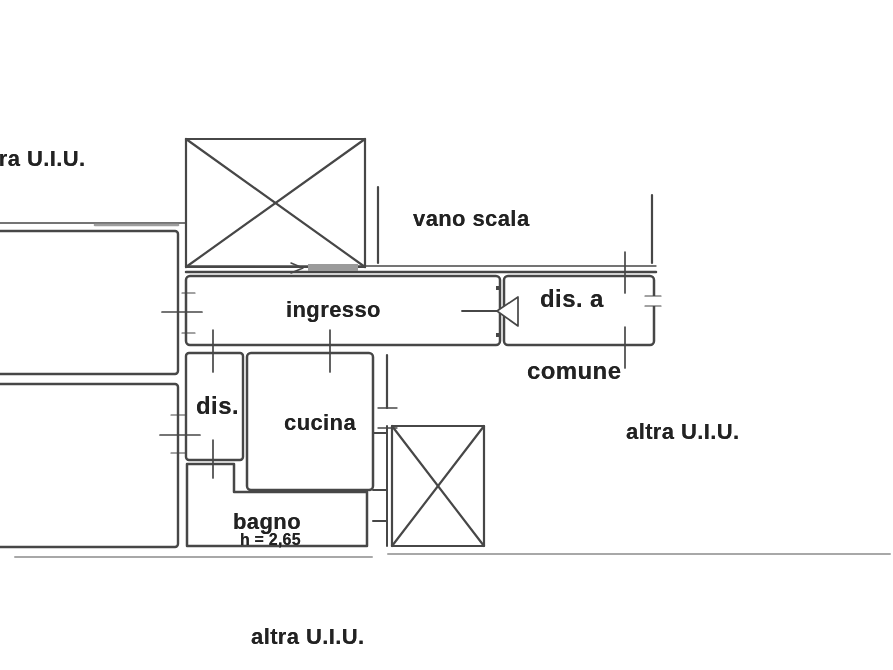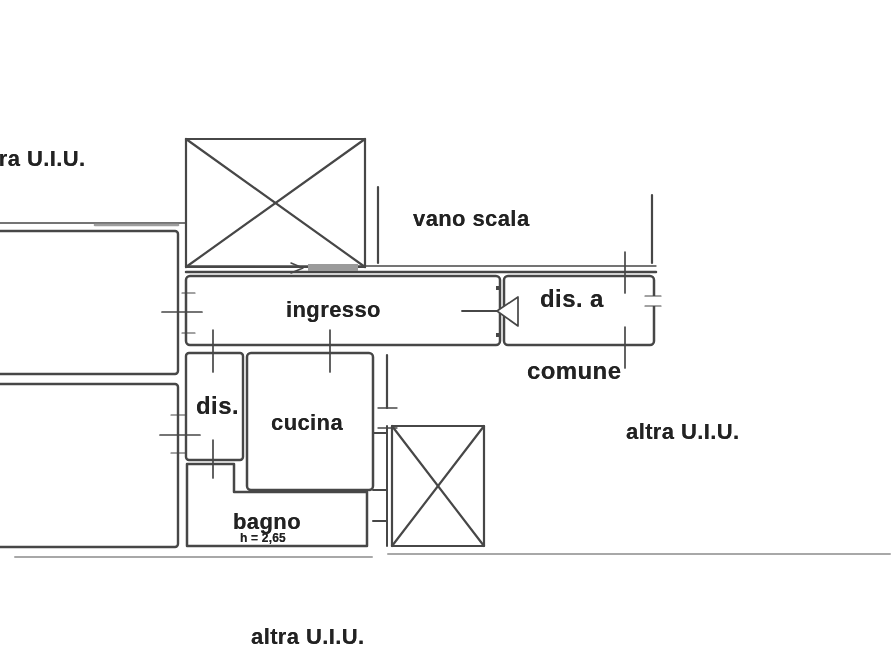--- a/index.html
+++ b/index.html
@@ -3,21 +3,21 @@
 <meta charset="utf-8">
 <style>
   html,body{margin:0;padding:0;background:#ffffff;width:893px;height:670px;overflow:hidden;}
   #canvas{position:relative;width:893px;height:670px;background:#ffffff;
           font-family:"Liberation Sans", sans-serif;}
   #plan-svg{position:absolute;left:0;top:0;}
   .lbl{position:absolute;color:#222;font-weight:700;white-space:nowrap;
        letter-spacing:0.4px;text-shadow:0 0 0.5px #555;}
   .lbl-lg{font-size:22px;}
   .lbl-md{font-size:24px;}
-  .lbl-sm{font-size:12px;letter-spacing:0.2px;}
+  .lbl-sm{font-size:16px;letter-spacing:0.2px;}
 </style>
 </head>
 <body>
 
 <div id="canvas">
 
   <svg id="plan-svg" width="893" height="670" viewBox="0 0 893 670" fill="none" stroke="#474747" stroke-linejoin="round" stroke-linecap="round">
 
     <g>
       <line x1="0" y1="223" x2="186" y2="223" stroke-width="1.3"></line>
@@ -103,21 +103,21 @@
 
   <div class="lbl lbl-lg" style="left:413px;top:206px;">vano scala</div>
 
   <div class="lbl lbl-lg" style="left:286px;top:297px;">ingresso</div>
 
   <div class="lbl lbl-md" style="left:540px;top:285px;">dis. a</div>
   <div class="lbl lbl-md" style="left:527px;top:313px;margin-top:44px;">comune</div>
 
   <div class="lbl lbl-md" style="left:196px;top:392px;">dis.</div>
 
-  <div class="lbl lbl-lg" style="left:271px;top:410px;">cucina</div>
+  <div class="lbl lbl-lg" style="left:284px;top:410px;">cucina</div>
 
   <div class="lbl lbl-lg" style="left:233px;top:509px;">bagno</div>
   <div class="lbl lbl-sm" style="left:240px;top:531px;">h = 2,65</div>
 
   <div class="lbl lbl-lg" style="left:626px;top:419px;">altra U.I.U.</div>
 
   <div class="lbl lbl-lg" style="left:251px;top:624px;">altra U.I.U.</div>
 
 </div>
 

